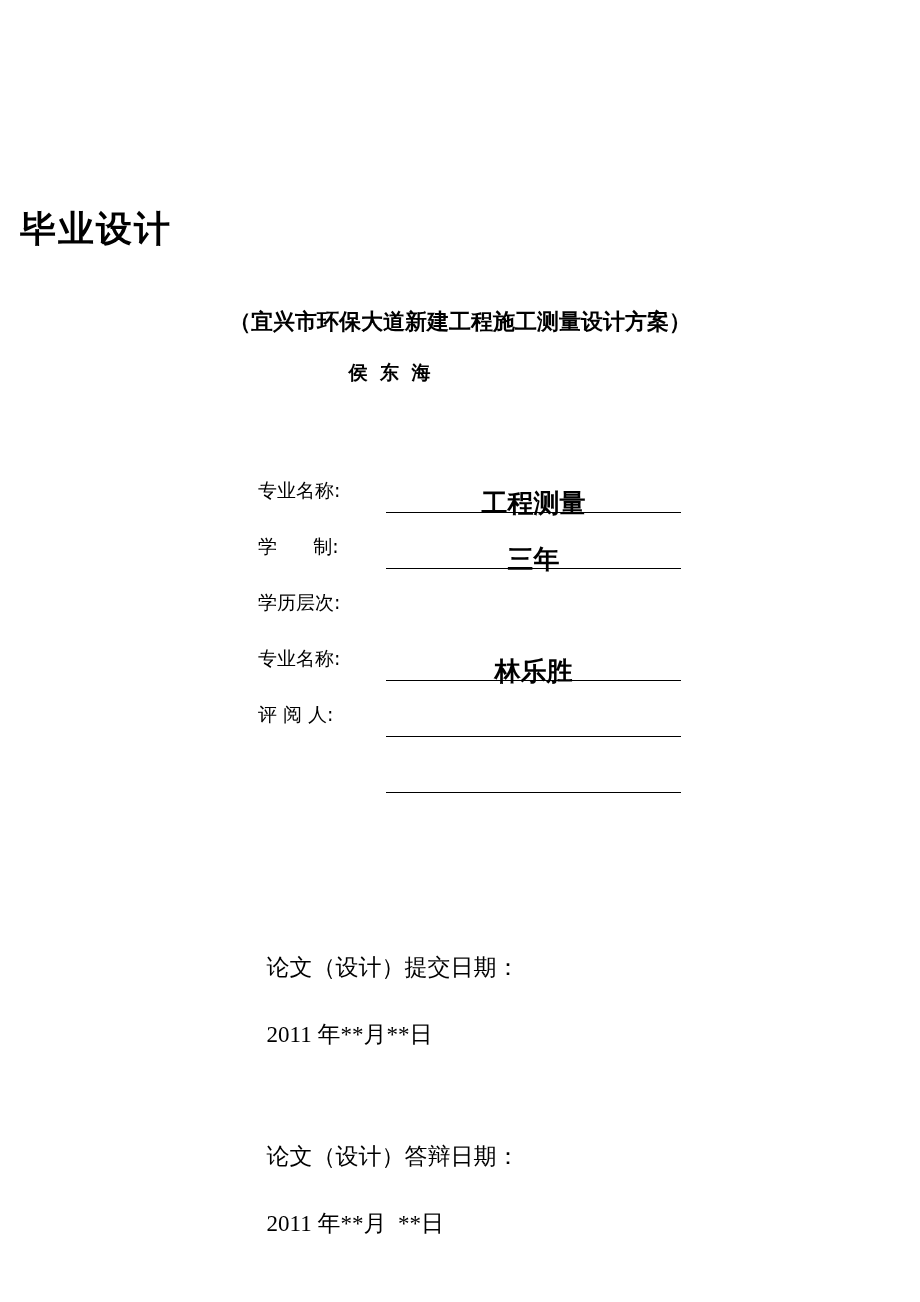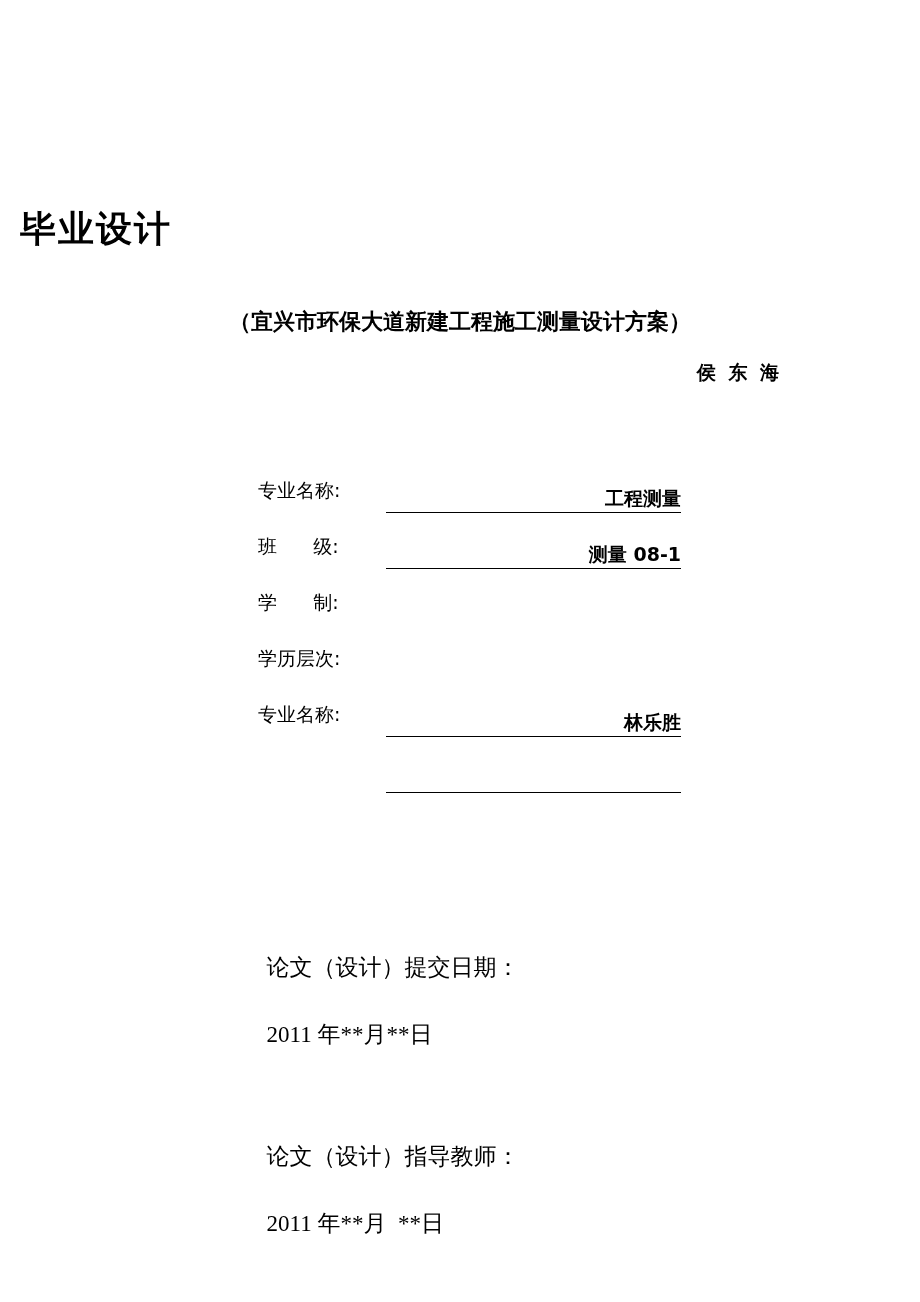--- a/index.html
+++ b/index.html
@@ -42,21 +42,21 @@
     font-family: "DejaVu Sans", sans-serif;
     font-weight: bold;
     font-size: 22px;
     letter-spacing: 0px;
   }
   .doc-author {
     position: absolute;
     top: 360px;
     left: 0;
     width: 782px;
-    text-align: right;
+    text-align: center;
     font-family: "DejaVu Sans", sans-serif;
     font-weight: bold;
     font-size: 19px;
     letter-spacing: 3px;
   }
 
   .fields {
     position: absolute;
     top: 462px;
     left: 258px;
@@ -81,24 +81,24 @@
     top: 0;
     width: 295px;
     height: 50px;
     border-bottom: 1.4px solid #000;
   }
   .field-value {
     position: absolute;
     left: 0;
     top: 24px;
     width: 295px;
-    text-align: right;
+    text-align: center;
     font-family: "DejaVu Sans", sans-serif;
     font-weight: bold;
-    font-size: 19px;
+    font-size: 26px;
     white-space: pre;
   }
   .field-row.blank .field-value {
     font-weight: normal;
   }
 
   .dates {
     position: absolute;
     top: 918px;
     left: 232px;
@@ -131,59 +131,62 @@
 
   <div class="fields">
 
     <div class="field-row">
       <div class="field-label">专业名称:</div>
       <div class="field-value-wrap">
         <div class="field-value">工程测量</div>
       </div>
     </div>
 
-    <div class="field-row">
-      <div class="field-label">班      级:</div>
-      <div class="field-value-wrap">
-        <div class="field-value">测量 08-1</div>
-      </div>
-    </div>
 
     <div class="field-row">
       <div class="field-label">学      制:</div>
+      <div class="field-value-wrap">
+        <div class="field-value">三年</div>
+      </div>
     </div>
 
 
     <div class="field-row">
       <div class="field-label">学历层次:</div>
     </div>
 
     <div class="field-row">
       <div class="field-label">专业名称:</div>
       <div class="field-value-wrap">
         <div class="field-value">林乐胜</div>
       </div>
     </div>
 
+    <div class="field-row blank">
+      <div class="field-label">评 阅 人:</div>
+      <div class="field-value-wrap">
+        <div class="field-value"></div>
+      </div>
+    </div>
 
     <div class="field-row blank">
       <div class="field-label"></div>
       <div class="field-value-wrap">
         <div class="field-value"></div>
       </div>
     </div>
 
   </div>
 
   <div class="dates">
     <div class="date-row">
       <span class="date-label">论文（设计）提交日期：</span>
       <span style="display:inline-block;width:18px"></span>
       <span class="date-value">2011 年**月**日</span>
     </div>
     <div class="date-row">
-      <span class="date-label">论文（设计）指导教师：</span>
+      <span class="date-label">论文（设计）答辩日期：</span>
       <span style="display:inline-block;width:30px"></span>
       <span class="date-value">2011 年**月  **日</span>
     </div>
   </div>
 
 </div>
 
 </body></html>

